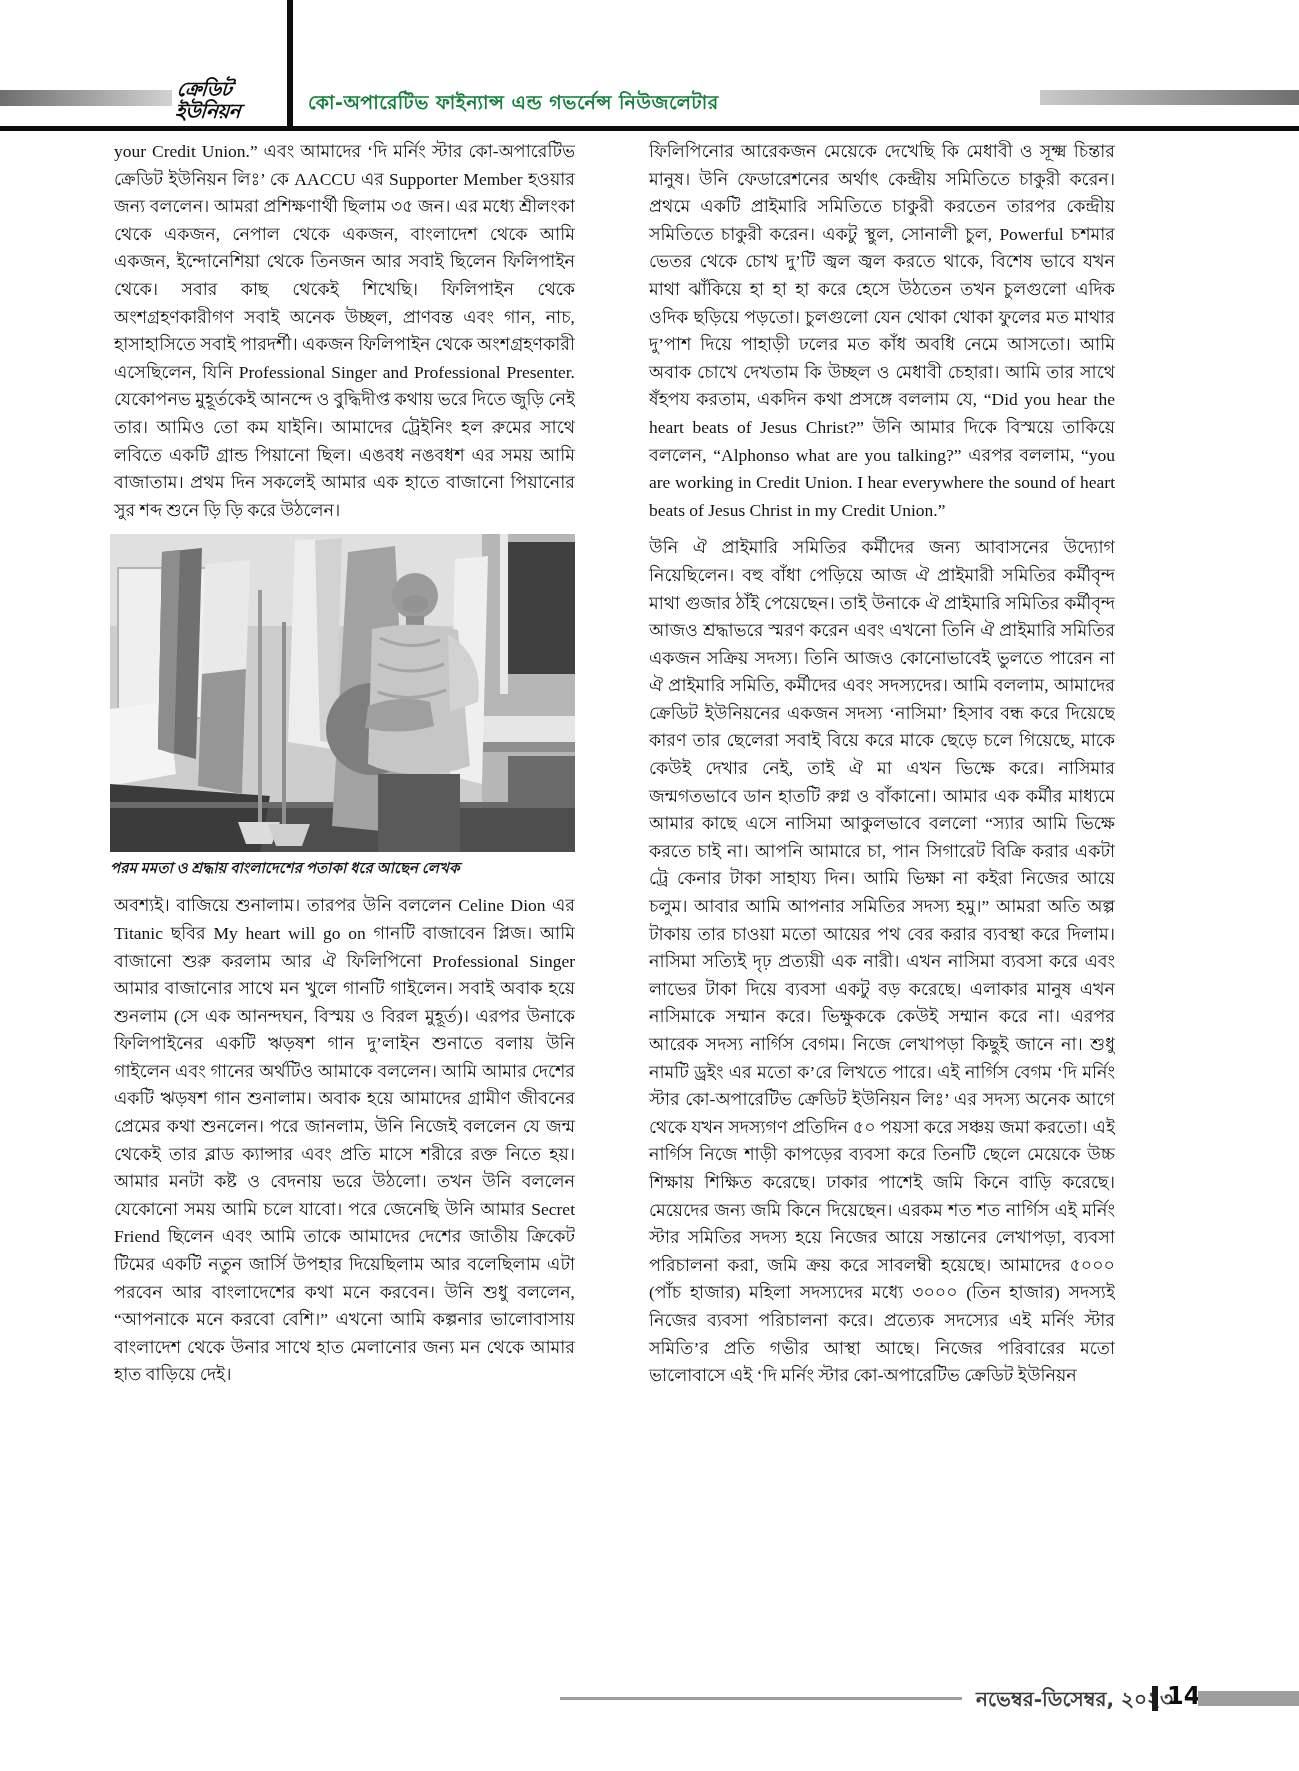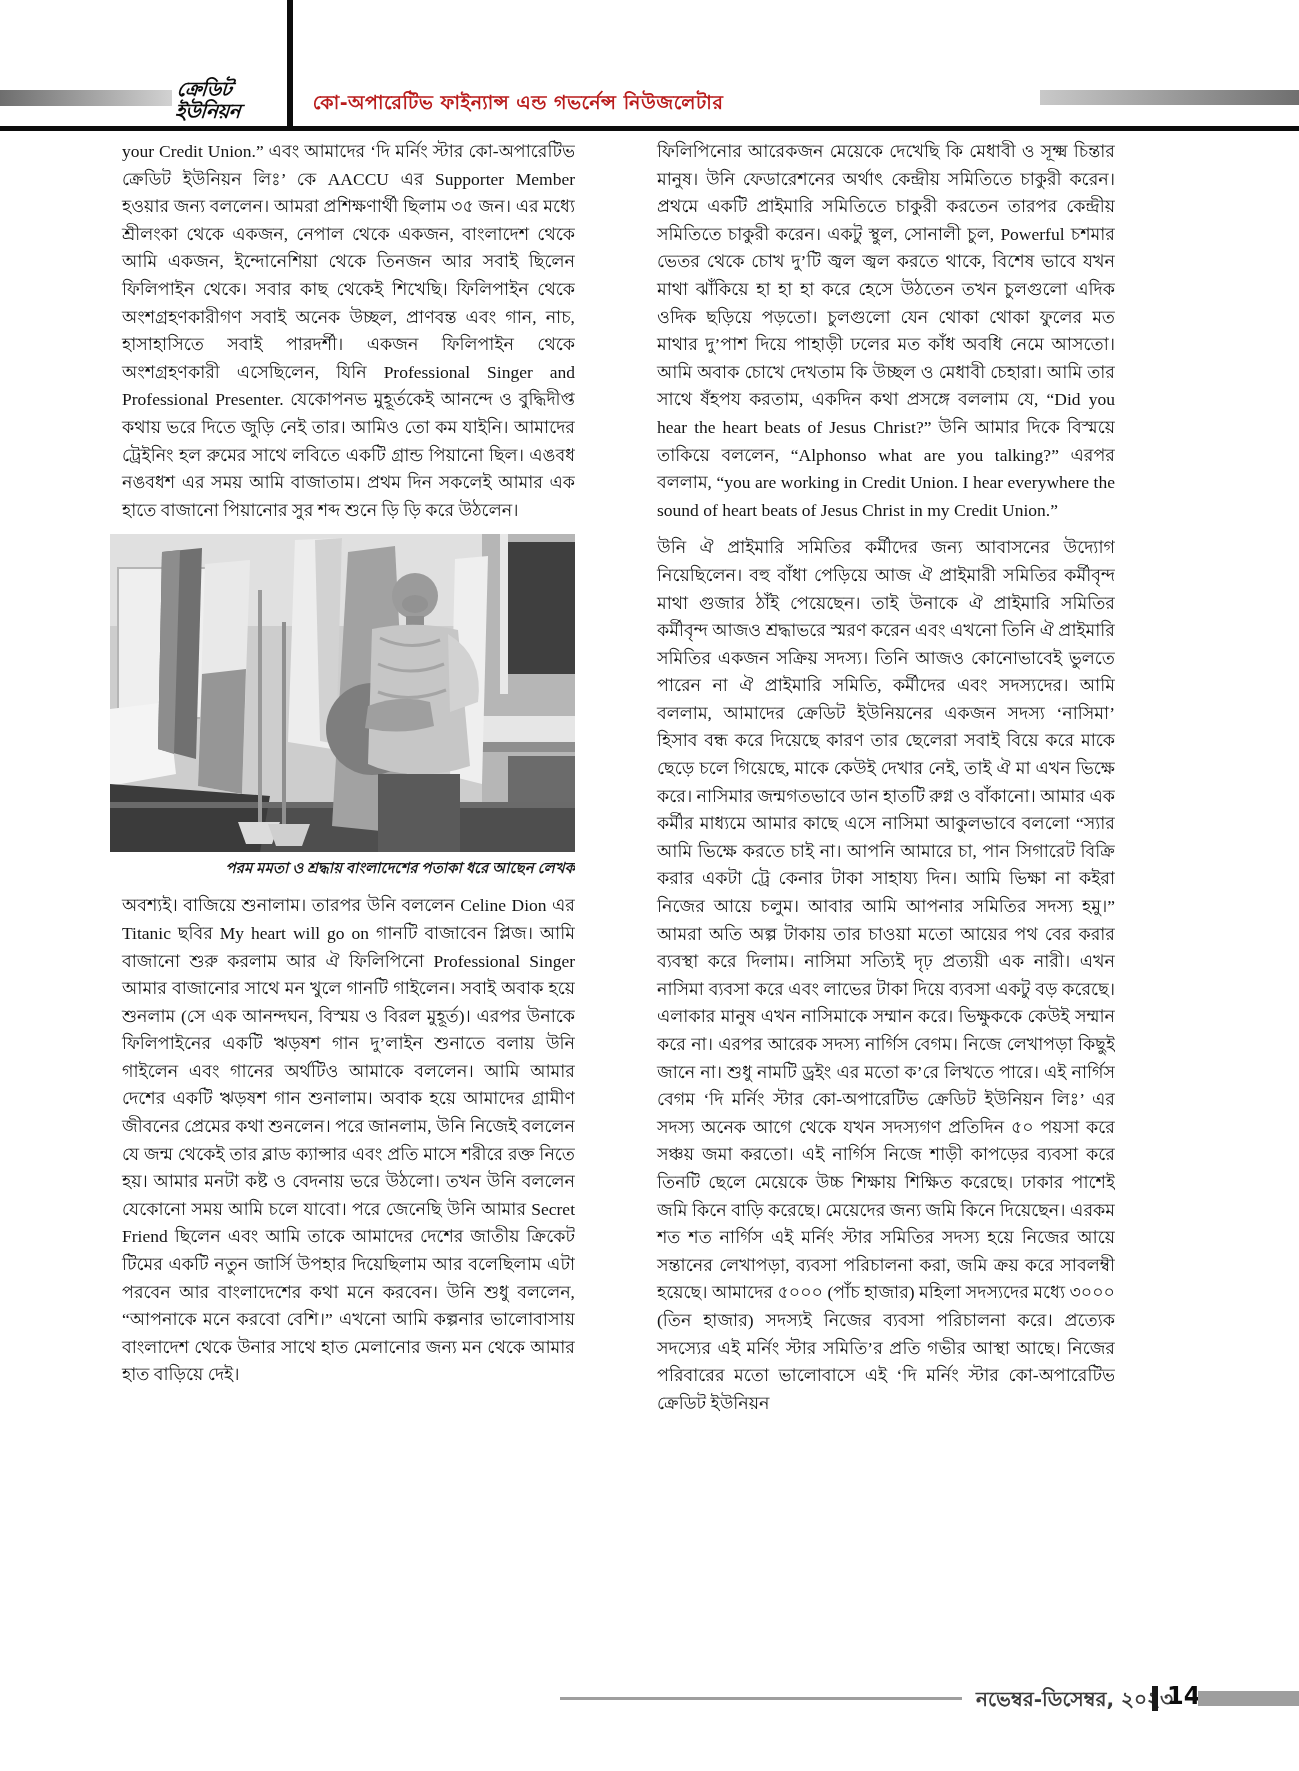--- a/index.html
+++ b/index.html
@@ -8,32 +8,32 @@
   
   .hdr-grad-left{position:absolute;left:0;top:90px;width:172px;height:16px;
         background:linear-gradient(to right,#6e6e6e,#d2d2d2);}
   .hdr-grad-right{position:absolute;left:1040px;top:90px;width:259px;height:15px;
         background:linear-gradient(to left,#6f6f6f,#c9c9c9);}
   .hdr-logo{position:absolute;left:176px;top:78px;width:110px;font-family:"DejaVu Sans",sans-serif;
         font-size:20px;font-weight:bold;font-style:italic;color:#0b0b0b;line-height:1.1;
         letter-spacing:-0.5px;transform:skewX(-4deg);}
   .hdr-vline{position:absolute;left:287px;top:0;width:6px;height:126px;background:#0d0d0d;}
   .hdr-title{position:absolute;left:308px;top:88px;width:420px;font-family:"DejaVu Sans",sans-serif;
-        font-size:19px;color:#b91c1c;font-weight:bold;letter-spacing:0.5px;text-align:center;}
+        font-size:19px;color:#15803d;font-weight:bold;letter-spacing:0.5px;}
   .hdr-rule{position:absolute;left:0;top:126px;width:1299px;height:5px;background:#0d0d0d;}
   
   .col{position:absolute;top:138px;height:1545px;overflow:hidden;text-align:justify;
         font-size:17.5px;line-height:27.6px;}
   .col-left{left:110px;width:465px;}
   .col-right{left:645px;width:470px;}
-  .col p{margin:0 0 10px 12px;}
+  .col p{margin:0 0 10px 4px;}
   
   .figure{margin:6px 0 2px 0;width:465px;}
   .photo{display:block;width:465px;height:318px;background:#cdcdcd;}
-  .caption{width:465px;text-align:right;font-size:15px;font-weight:bold;font-style:italic;
+  .caption{width:465px;text-align:left;font-size:15px;font-weight:bold;font-style:italic;
         color:#1a1a1a;margin:6px 0 14px 0;line-height:20px;}
   
   .ftr-line{position:absolute;left:560px;top:1697px;width:402px;height:3px;background:#9e9e9e;}
   .ftr-date{position:absolute;left:976px;top:1684px;font-family:"DejaVu Sans",sans-serif;
         font-size:20px;font-weight:bold;color:#3d3d3d;}
   .ftr-bar{position:absolute;left:1152px;top:1686px;width:6px;height:25px;background:#1a1a1a;}
   .ftr-page{position:absolute;left:1167px;top:1682px;font-family:"DejaVu Sans",sans-serif;
         font-size:24px;font-weight:bold;color:#0c0c0c;}
   .ftr-gray{position:absolute;left:1198px;top:1691px;width:101px;height:15px;background:#9e9e9e;}
 </style>

